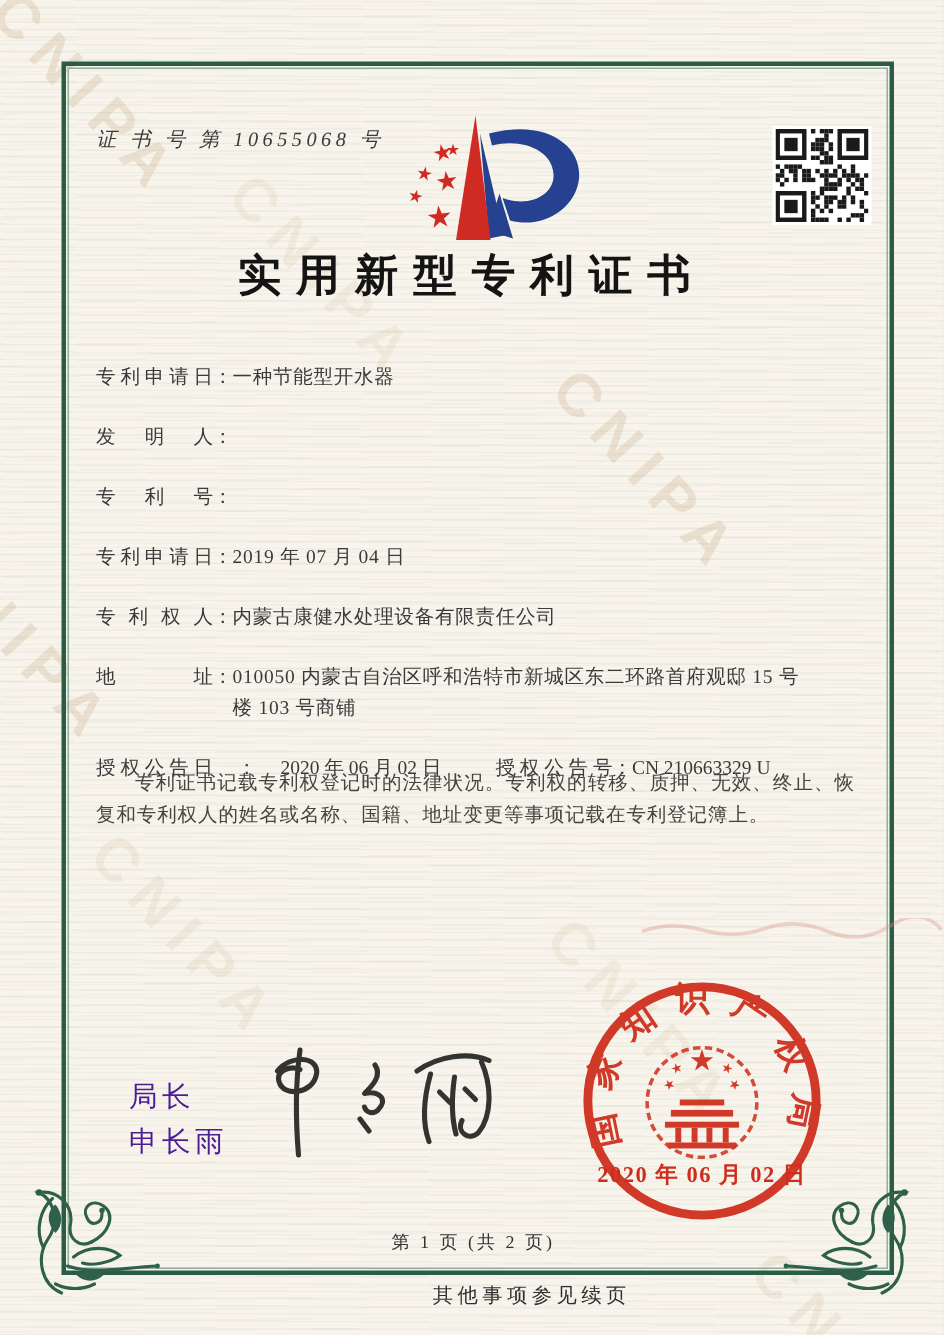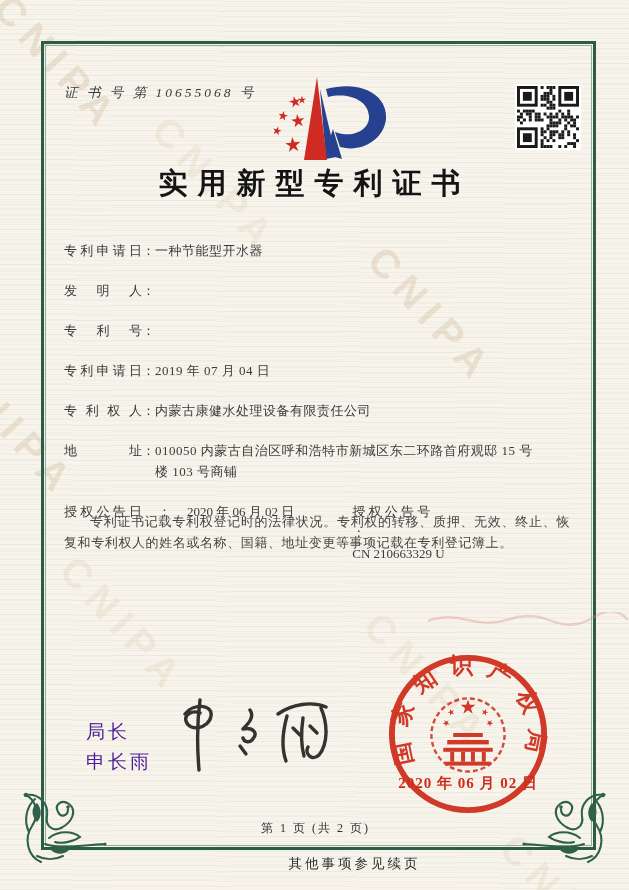--- a/index.html
+++ b/index.html
@@ -39,21 +39,21 @@
   .title{
     position:absolute;left:0;top:164px;width:100%;text-align:center;
     font-size:29px;font-weight:bold;letter-spacing:10px;color:#141414;
   }
   .fields{position:absolute;left:64px;top:240px;width:478px;font-size:13px;color:#3a3a3a;}
   .frow{display:flex;line-height:21px;margin-bottom:19px;}
   .flabel{display:inline-block;width:78px;text-align:justify;text-align-last:justify;flex:none;}
   .fcolon{flex:none;}
   .fvalue{flex:1;letter-spacing:.5px;}
   .grant-row{display:flex;line-height:21px;font-size:13px;color:#3a3a3a;gap:16px;}
-  .grant-right{margin-left:42px;display:flex;flex-direction:column;}
+  .grant-right{margin-left:20px;display:flex;}
   .paras{
     position:absolute;left:64px;top:512px;width:506px;
     font-size:13px;line-height:20.5px;color:#454540;text-align:justify;letter-spacing:.6px;
   }
   .paras p{margin:0;text-indent:2em;}
   .signer{position:absolute;left:86px;top:717px;font-size:19px;letter-spacing:3px;color:#4c1d95;line-height:30px;}
   .signature{position:absolute;left:160px;top:688px;width:185px;height:95px;}
   .seal{position:absolute;left:384px;top:650px;width:168px;height:168px;opacity:.95;}
   .seal-date{
     position:absolute;left:392px;top:774px;width:152px;text-align:center;

